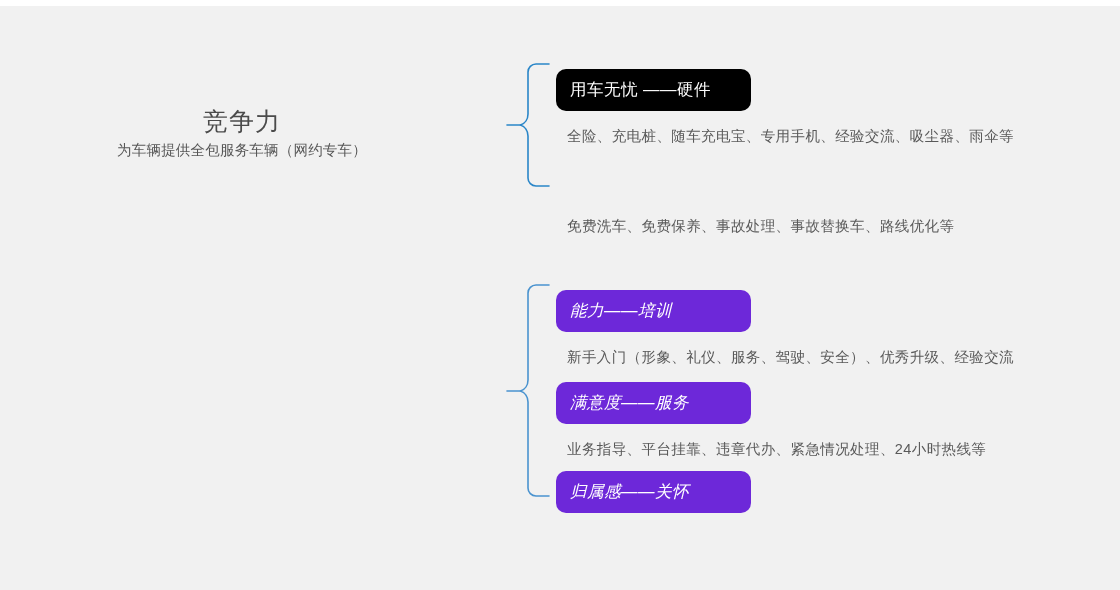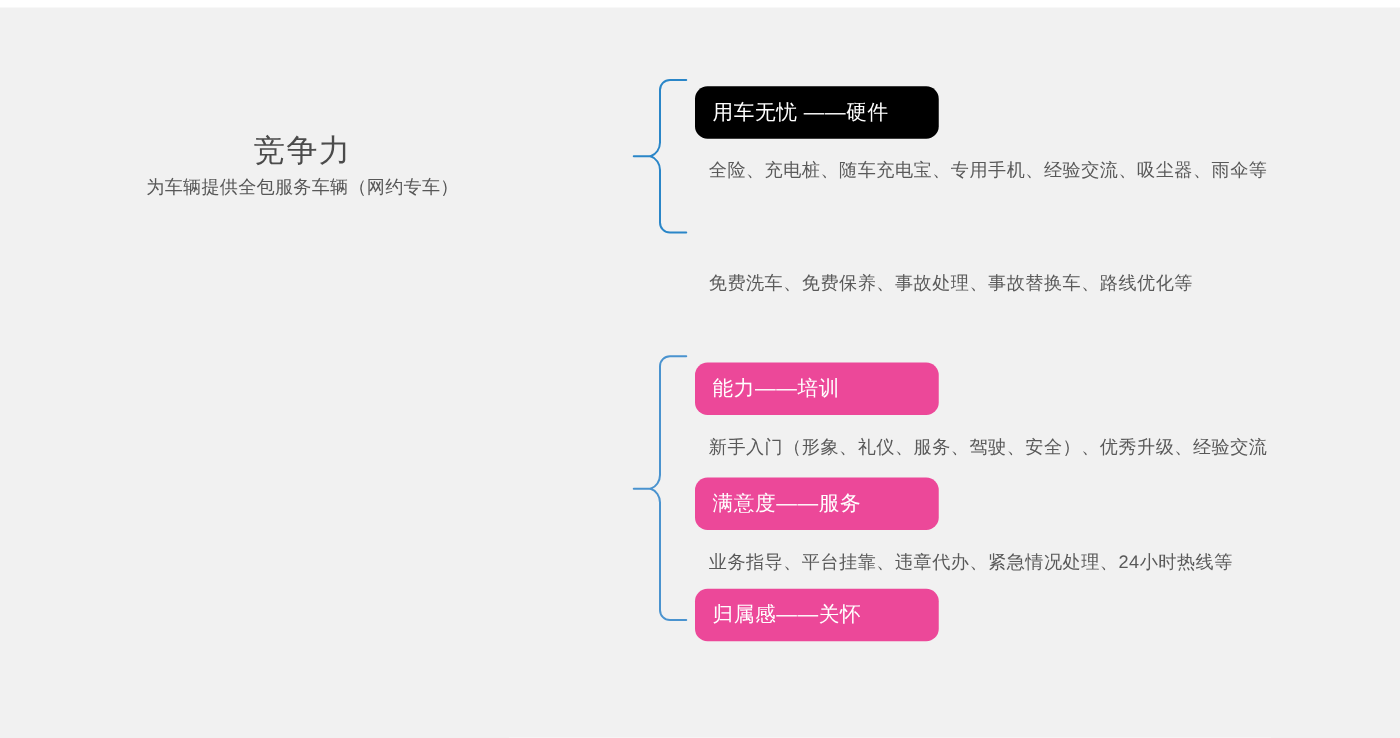--- a/index.html
+++ b/index.html
@@ -76,21 +76,21 @@
     padding-left: 14px;
   }
   .pill-text {
     font-size: 16.5px;
     color: #ffffff;
     letter-spacing: 0.5px;
     white-space: nowrap;
     font-weight: 400;
   }
   .pill.blue  { background: #000000; }
-  .pill.green { background: #ec4899; }
+  .pill.green { background: #6d28d9; font-style: italic; }
 
   #pill-0 { top: 69px;  }
   #pill-1 { top: 161px; }
   #pill-2 { top: 290px; }
   #pill-3 { top: 382px; }
   #pill-4 { top: 471px; }
 
   
   .detail {
     position: absolute;

